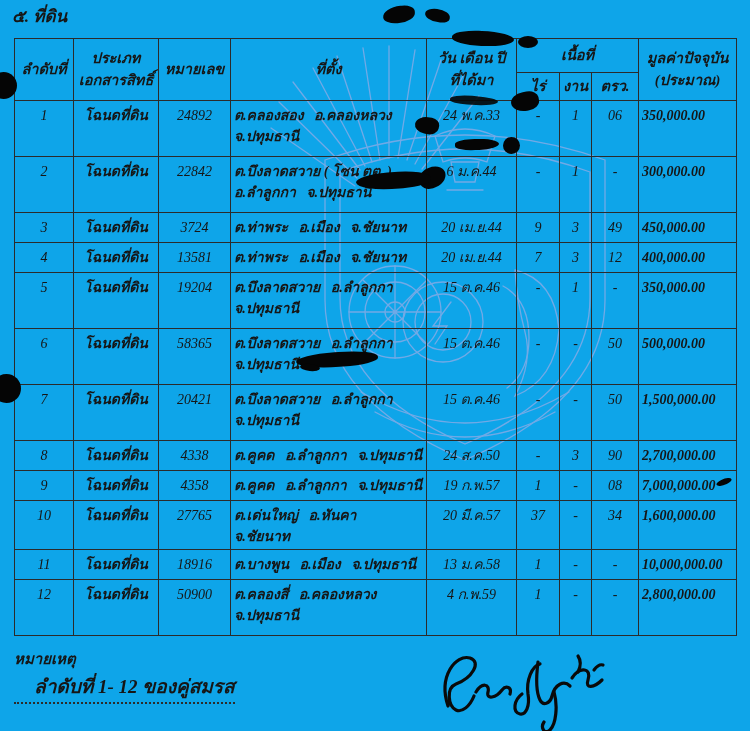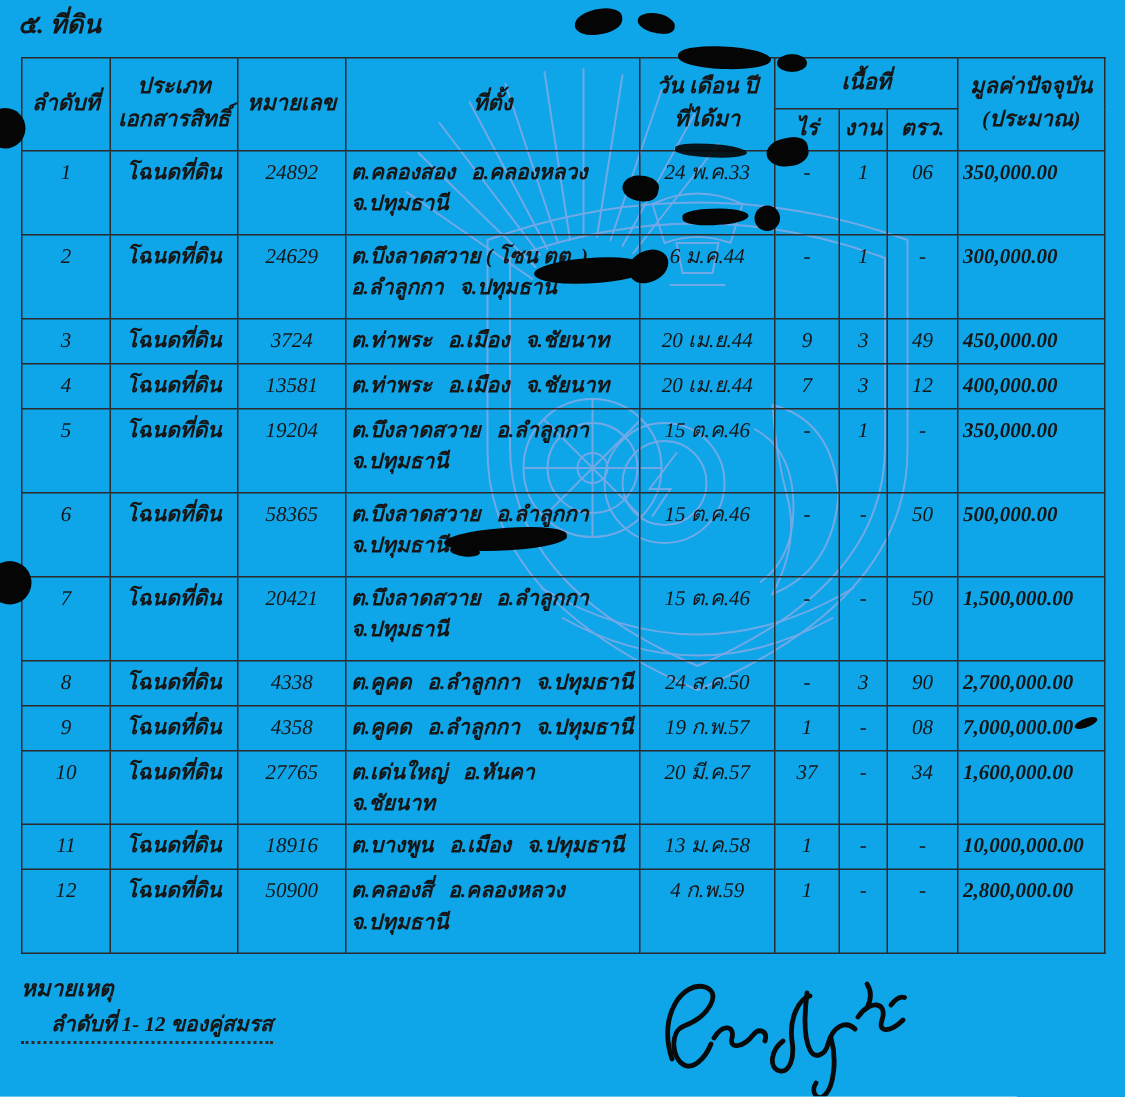--- a/index.html
+++ b/index.html
@@ -20,21 +20,21 @@
   .land tbody tr{height:30px;}
   .land tbody tr.tall{height:56px;}
   .c{text-align:center;}
   .b{font-weight:bold;}
   .loc{white-space:pre-wrap;padding-left:8px;line-height:1.95;font-weight:bold;}
   .val{text-align:left;padding-right:8px;font-weight:bold;margin-top:40px;}
 
   
   .noteline{position:absolute;left:14px;top:647px;width:632px;display:flex;align-items:baseline;z-index:3;flex-direction:column;}
   .notelabel{font-weight:bold;font-size:15px;white-space:nowrap;}
-  .dotfill{flex:1;border-bottom:2px dotted #2c2c2c;font-weight:bold;font-size:14px;padding:0 0 1px 20px;white-space:nowrap;}
+  .dotfill{flex:1;border-bottom:2px dotted #2c2c2c;font-weight:bold;font-size:19px;padding:0 0 1px 20px;white-space:nowrap;}
   .signline{position:absolute;left:392px;top:702px;width:332px;display:flex;align-items:baseline;z-index:3;}
   .signlabel{font-size:13px;white-space:nowrap;font-weight:bold;}
   .signdots{flex:1;border-bottom:2px dotted #2c2c2c;font-size:14.5px;padding:0 0 1px 10px;white-space:nowrap;font-weight:bold;}
   .signsuffix{font-size:14.5px;white-space:nowrap;font-weight:bold;padding-left:2px;margin-top:34px;}
 
   .signature-svg{position:absolute;left:426px;top:648px;z-index:4;pointer-events:none;}
 
   
   .blob{position:absolute;background:#050505;z-index:5;}
 </style>
@@ -122,21 +122,21 @@
 จ.ปทุมธานี</td>
           <td class="c">24 พ.ค.33</td>
           <td class="c">-</td>
           <td class="c">1</td>
           <td class="c">06</td>
           <td class="val">350,000.00</td>
         </tr>
         <tr class="tall">
           <td class="c">2</td>
           <td class="c b">โฉนดที่ดิน</td>
-          <td class="c">24629</td>
+          <td class="c">22842</td>
           <td class="loc">ต.บึงลาดสวาย ( โซน ตต. )
 อ.ลำลูกกา   จ.ปทุมธานี</td>
           <td class="c">6 ม.ค.44</td>
           <td class="c">-</td>
           <td class="c">1</td>
           <td class="c">-</td>
           <td class="val">300,000.00</td>
         </tr>
         <tr>
           <td class="c">3</td>

